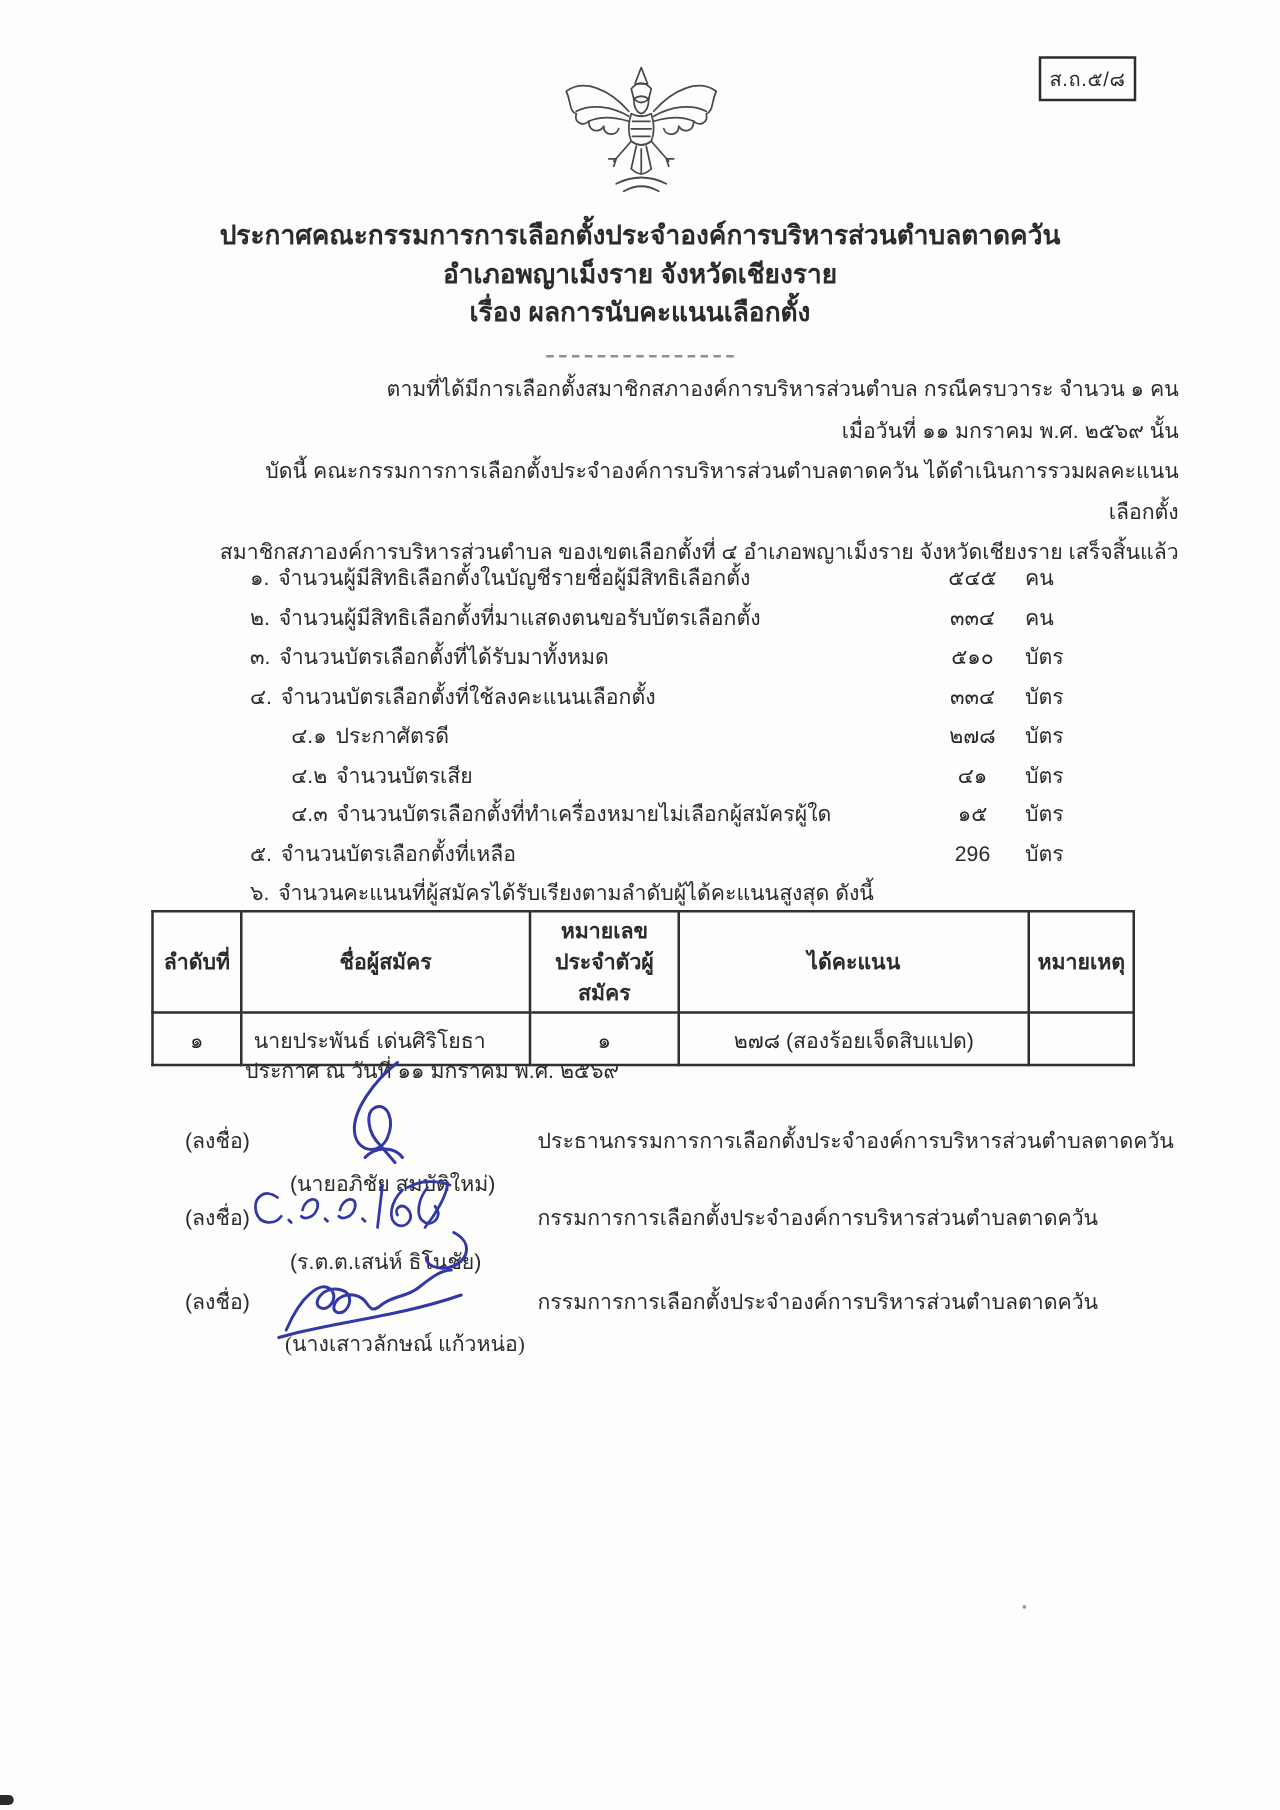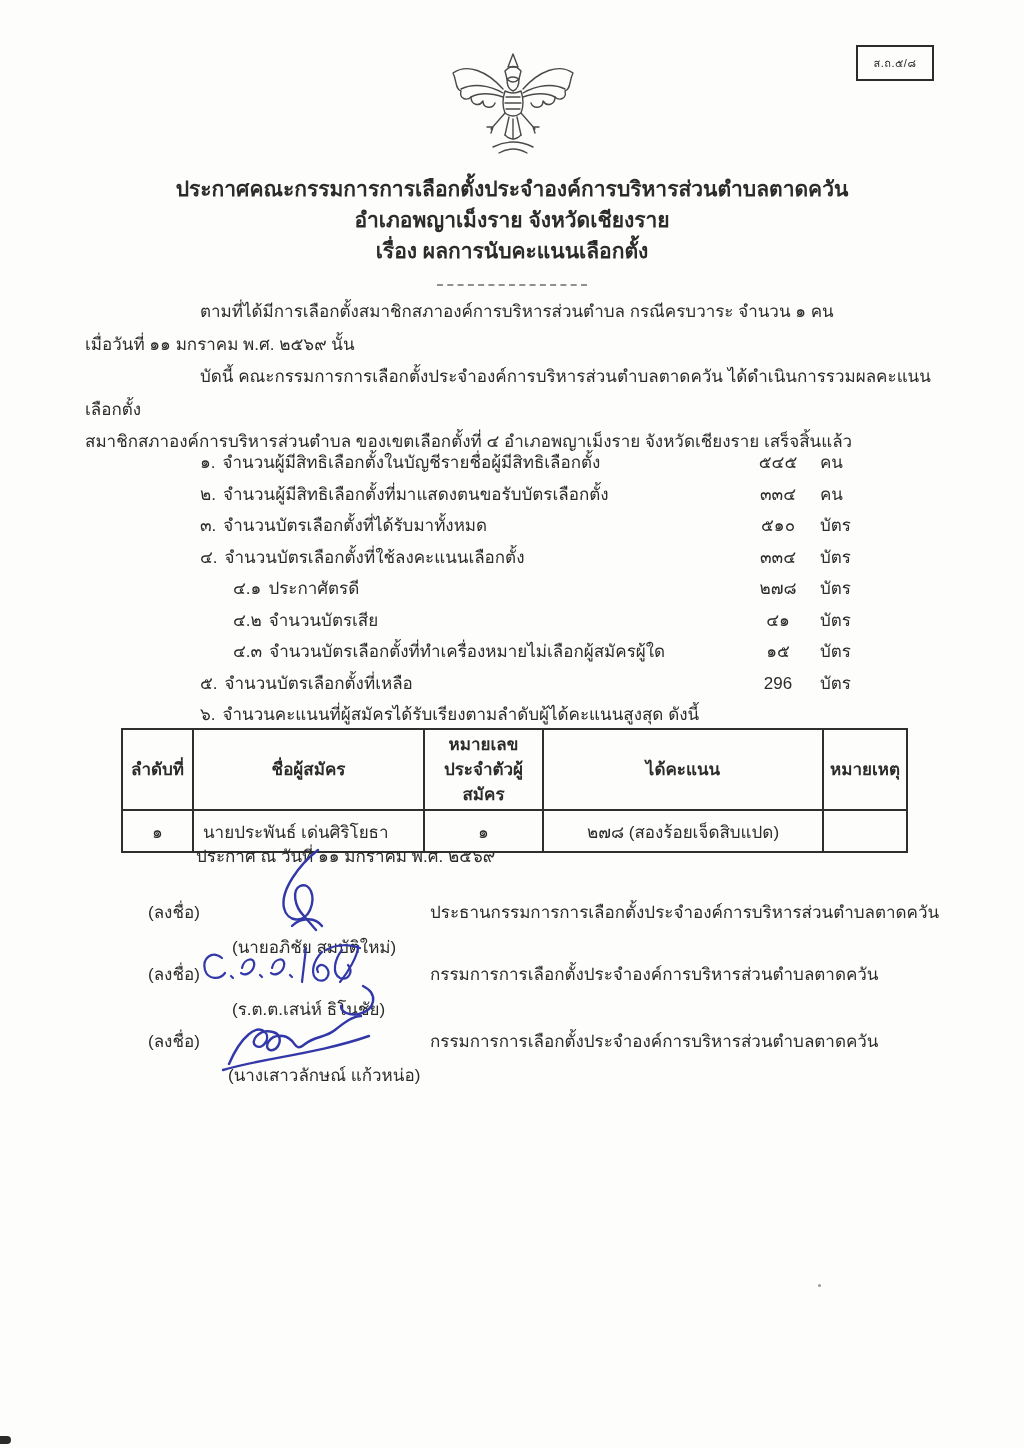--- a/index.html
+++ b/index.html
@@ -3,34 +3,34 @@
 <meta charset="utf-8">
 <style>
   html,body { margin:0; padding:0; background:#e8e8e8; }
   .page {
     position:relative; width:1024px; height:1448px; margin:0 auto;
     background:#fdfdfb; color:#2b2b2b;
     font-family:"Liberation Sans","DejaVu Sans",sans-serif;
     font-size:17px; overflow:hidden;
   }
   .form-badge {
-    position:absolute; left:856px; top:45px; width:74px; height:32px;
+    position:absolute; left:831px; top:45px; width:74px; height:32px;
     border:2px solid #2c2c2c; display:flex; align-items:center; justify-content:center;
-    font-size:11px; letter-spacing:0.5px;
+    font-size:16px; letter-spacing:0.5px;
   }
   .emblem { position:absolute; left:447px; top:50px; width:132px; height:114px; }
   .title-block {
     position:absolute; top:173px; left:0; width:100%;
     text-align:center; font-weight:600; font-size:21px; line-height:31px;
   }
   .separator {
     position:absolute; top:284px; left:50%; transform:translateX(-50%);
     width:150px; height:0; border-top:2px dashed #8f8f8f;
   }
-  .body-text { position:absolute; top:296px; left:85px; width:858px; line-height:32.5px; }
+  .body-text { position:absolute; top:296px; left:85px; width:858px; line-height:32.5px;text-align:right; }
   .body-text .indent { text-indent:115px; }
   .stats { position:absolute; top:447px; left:200px; width:674px; }
   .stat-row { display:flex; align-items:baseline; height:31.5px; line-height:31.5px; white-space:nowrap; }
   .stat-row .no { margin-right:7px; }
   .stat-row .lbl { flex:1; }
   .stat-row.sub { padding-left:33px; }
   .stat-row .num { width:64px; text-align:center; }
   .stat-row .unit { width:54px; margin-left:10px; }
   table.results {
     position:absolute; top:728px; left:121px;
@@ -41,21 +41,21 @@
   }
   table.results th { font-weight:600; line-height:25px; height:58px;border-radius:25px; }
   table.results td { height:36px; font-weight:400; }
   table.results td.name { text-align:left; padding-left:9px; }
   .date-line { position:absolute; left:196px; top:842px; }
   .sig-label { position:absolute; left:148px; }
   .sig-title { position:absolute; left:430px; }
   .sig-name  { position:absolute; }
   .t898 { top:898px; } .t932 { top:933px; }
   .t960 { top:960px; } .t994 { top:995px; }
-  .t1026 { top:1027px; } .t1060 { top:1061px; }
+  .t1026 { top:1027px; } .t1060 { top:1061px;font-family:Liberation Serif, serif; }
   .l232 { left:232px; } .l228 { left:228px; }
   .sig-svg { position:absolute; }
   .sig1 { left:266px; top:846px; }
   .sig2 { left:198px; top:942px; }
   .sig3 { left:213px; top:980px; }
   .speck { position:absolute; left:0; top:1436px; width:11px; height:8px; background:#2b2b2b; border-radius:0 5px 5px 0; }
   .dot-artifact { position:absolute; left:818px; top:1284px; width:3px; height:3px; background:#9a9a9a; border-radius:50%; }
 </style>
 </head>
 <body>

